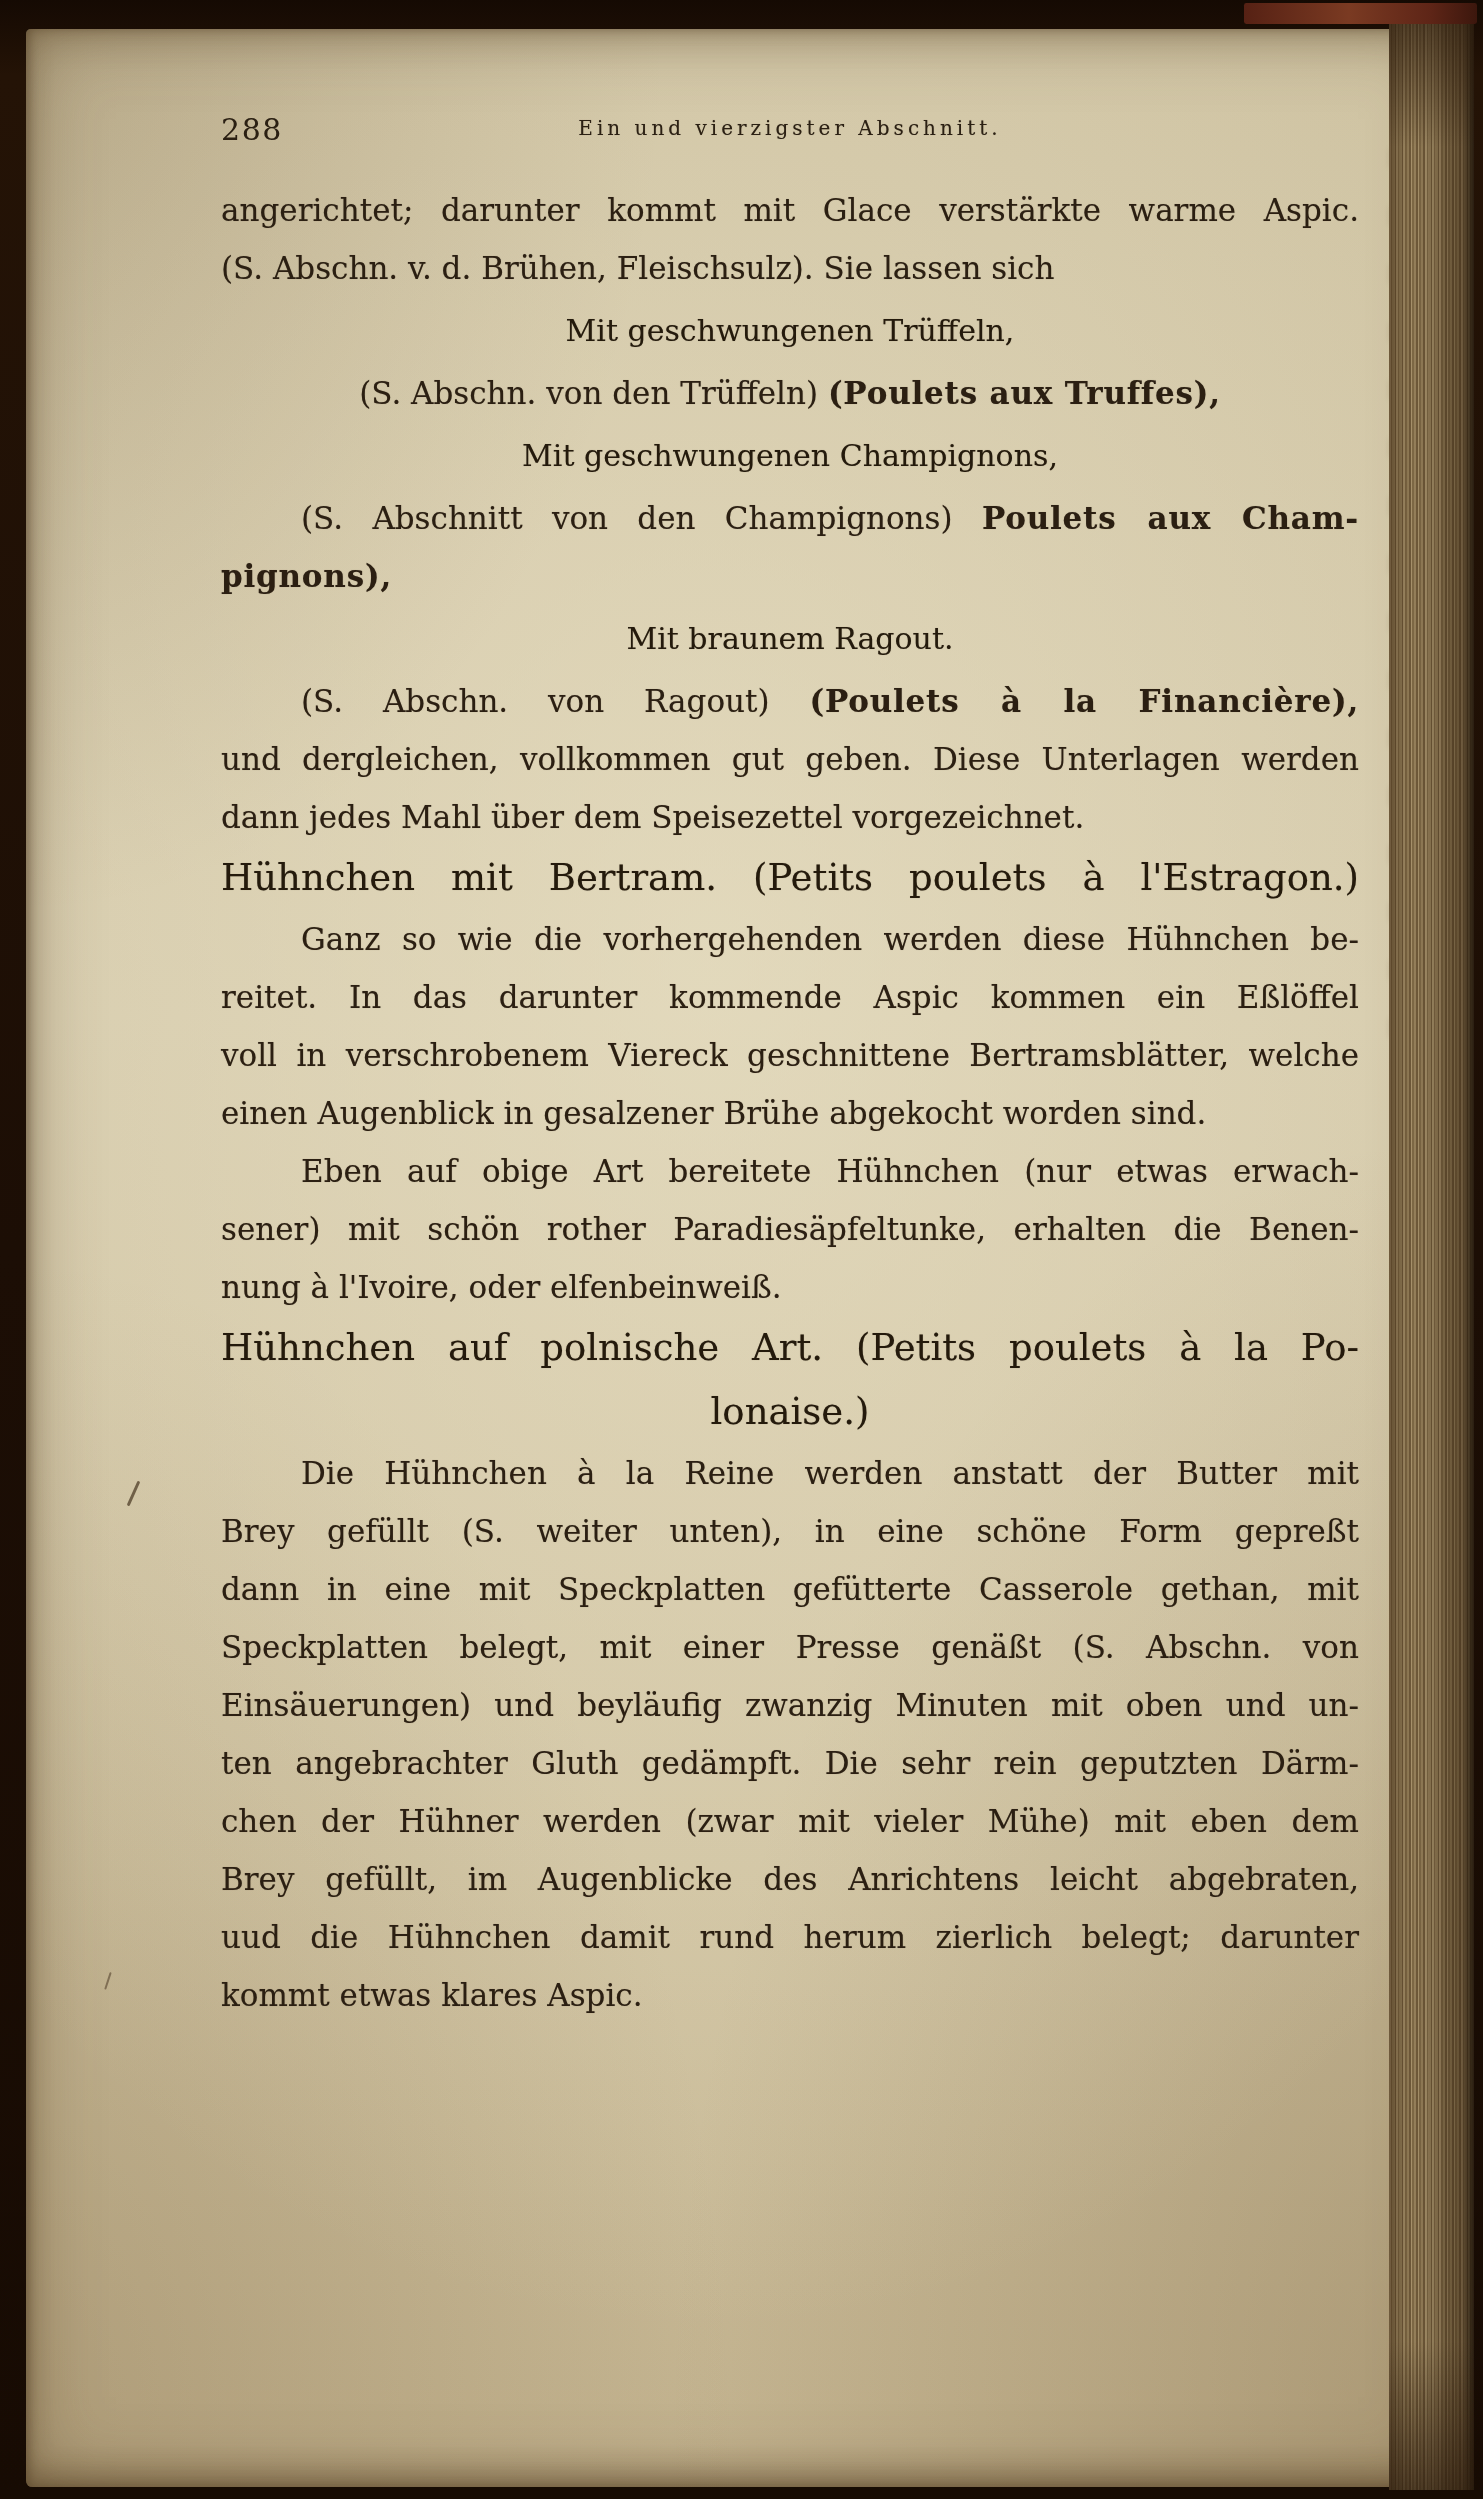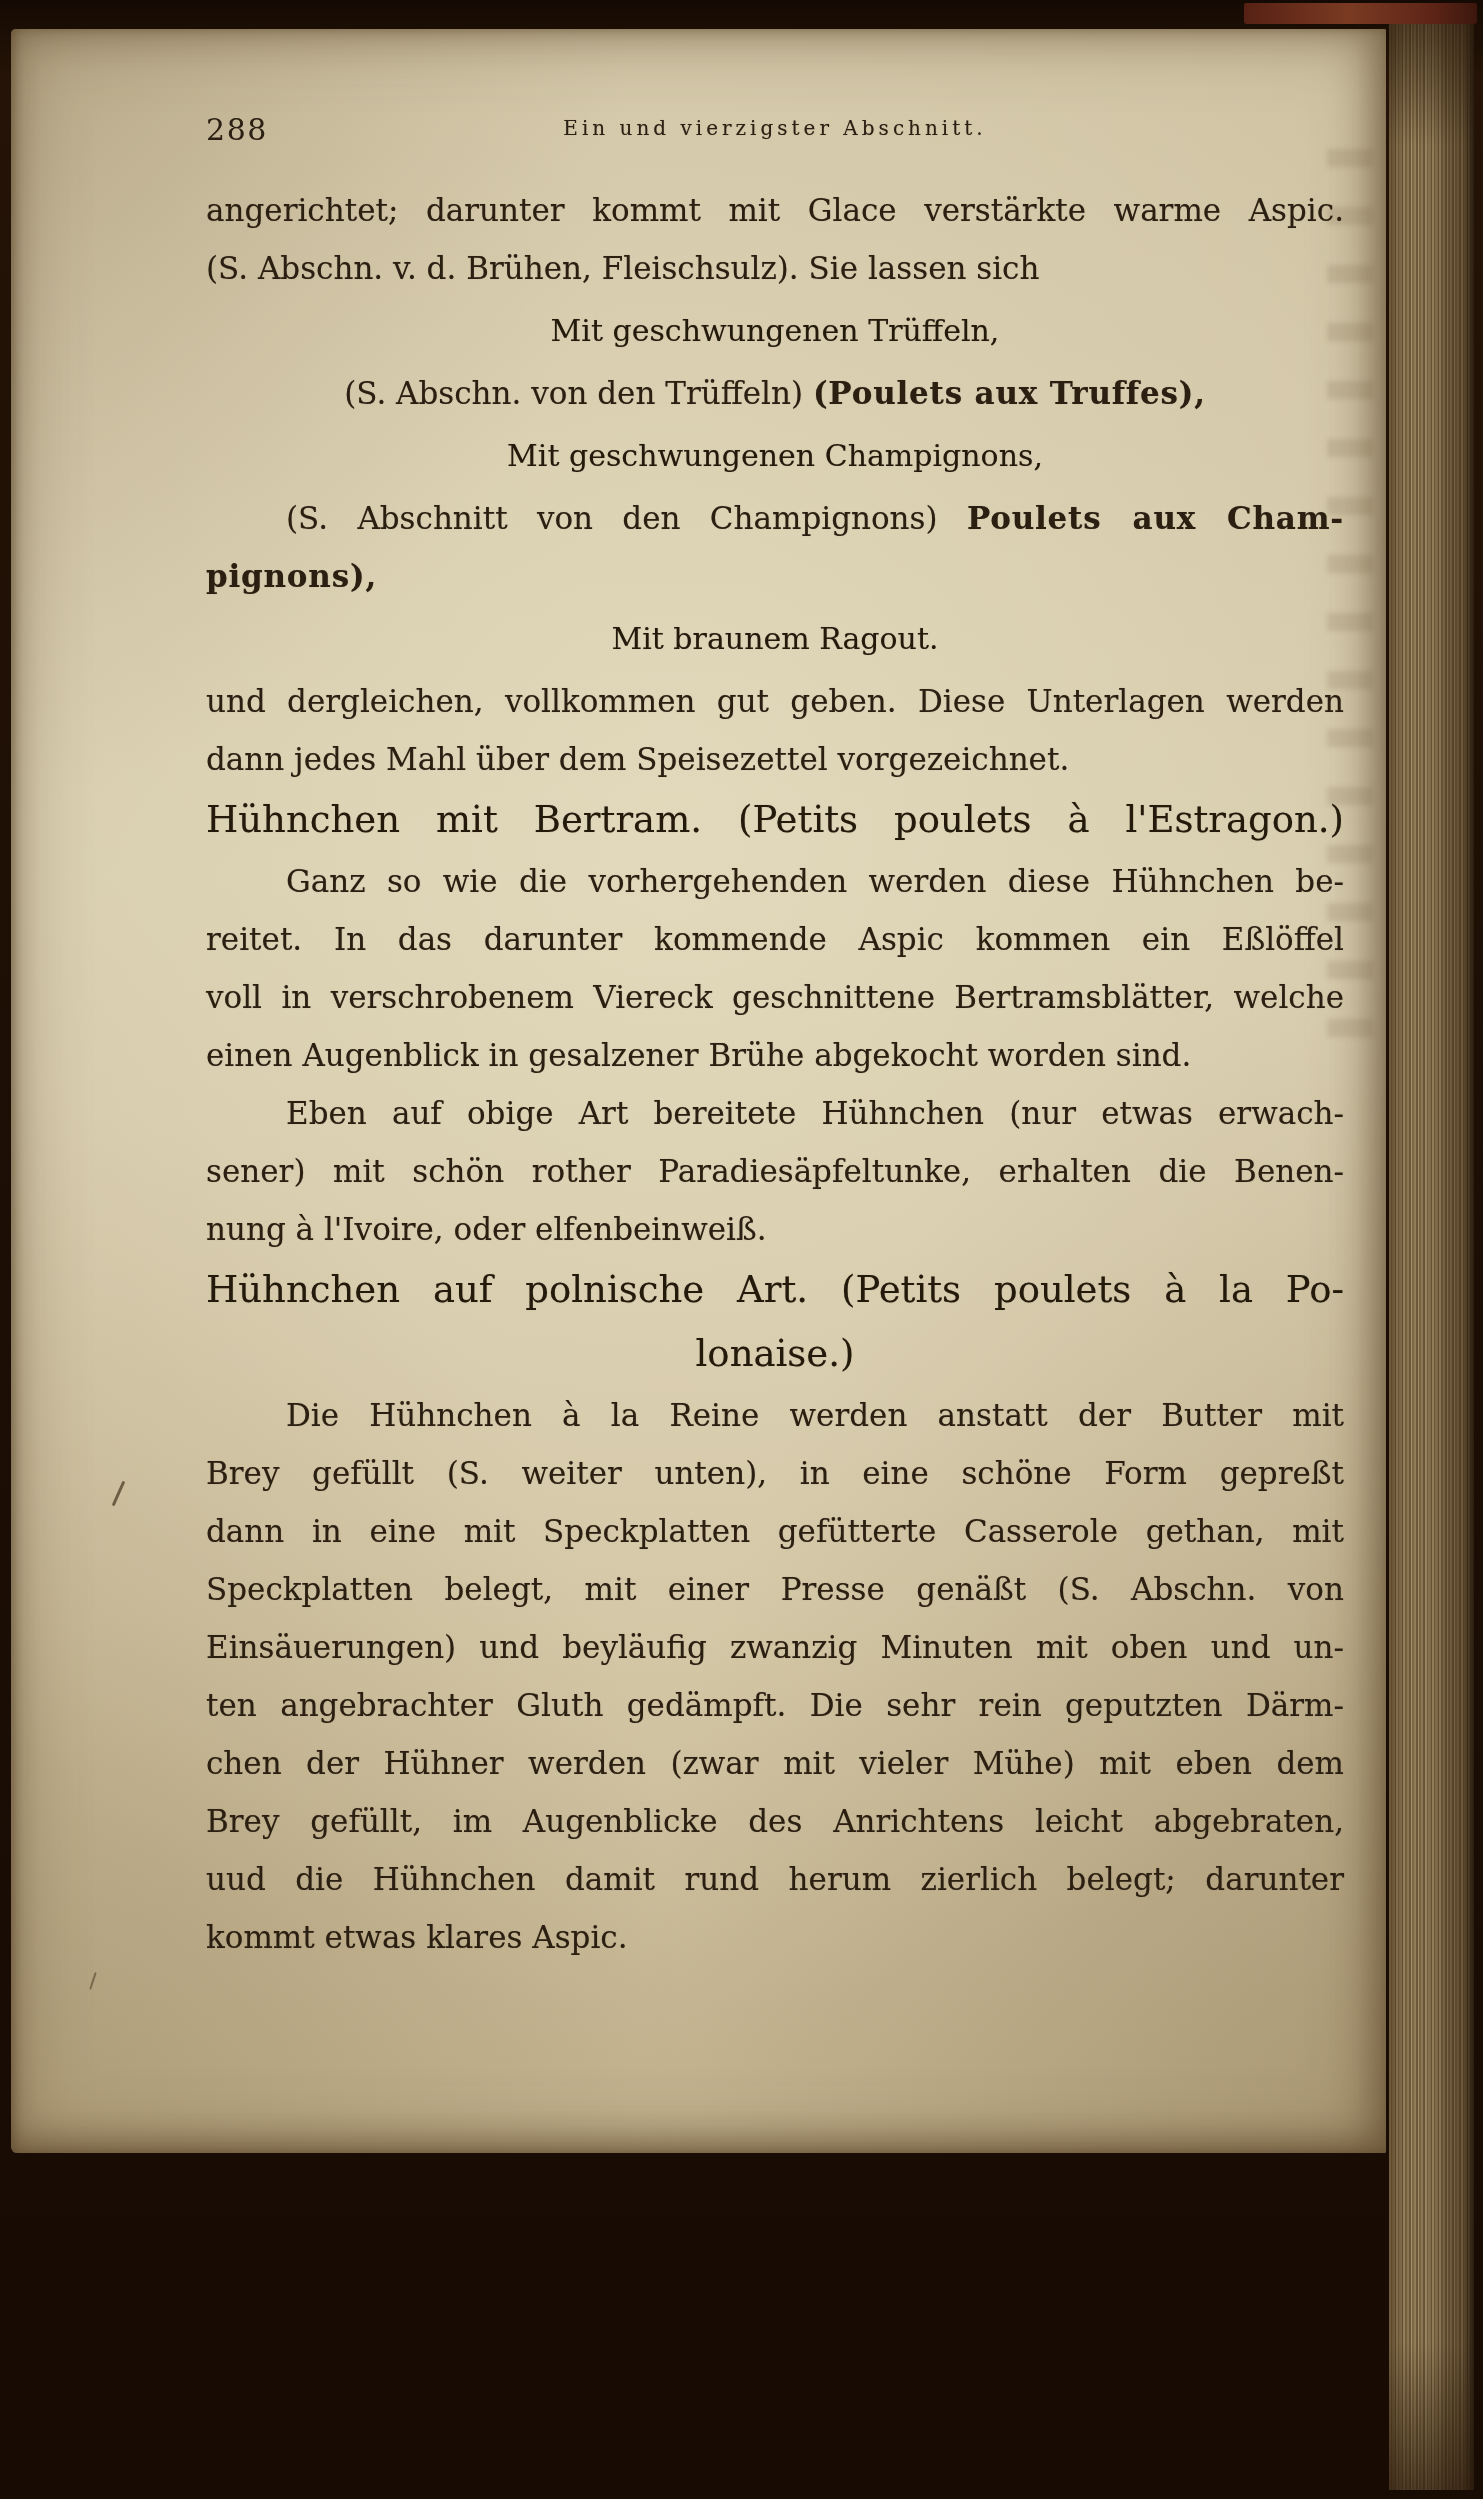--- a/index.html
+++ b/index.html
@@ -6,32 +6,33 @@
   body{
     width:1484px;height:2500px;position:relative;overflow:hidden;
     background:linear-gradient(180deg,#150a03 0%,#241306 3%,#1c0e05 50%,#170b03 100%);
     font-family:"DejaVu Serif","Liberation Serif",serif;
   }
   .spine-red{
     position:absolute;top:3.2px;left:1244px;width:233px;height:21px;border-radius:2.4px;
     background:linear-gradient(90deg,#562114,#7a3a22 45%,#5e2517 80%,#3c170d);
   }
   .page{
-    position:absolute;left:11px;top:29px;width:1375px;height:2124px;border-radius:4.8px 1.6px 1.6px 6.4px;
+    position:absolute;left:26px;top:29px;width:1375px;height:2458px;border-radius:4.8px 1.6px 1.6px 6.4px;
     background:
       radial-gradient(120% 90% at 48% 38%, rgba(238,230,203,0.55), rgba(0,0,0,0) 62%),
       radial-gradient(100% 100% at 100% 100%, rgba(118,94,58,0.32), rgba(0,0,0,0) 55%),
       radial-gradient(100% 100% at 0% 100%, rgba(118,94,58,0.28), rgba(0,0,0,0) 50%),
       radial-gradient(100% 80% at 0% 0%, rgba(110,88,55,0.28), rgba(0,0,0,0) 45%),
       linear-gradient(180deg,#cdc1a0 0%,#d4c9aa 40%,#cec19f 75%,#c2b28e 100%);
     box-shadow:
       inset 0 0 76px rgba(88,66,38,0.45),
       inset -16px 0 36px rgba(88,66,38,0.38),
       inset 0 -12.8px 27px rgba(88,66,38,0.32),
       inset 3.2px 0 8px rgba(60,42,22,0.35);
+    padding-left: 47px;
   }
   .fore-edge{
     position:absolute;top:24px;bottom:9.6px;right:9.6px;width:85px;
     background:
       linear-gradient(180deg, rgba(40,24,10,0.6), rgba(0,0,0,0) 5%, rgba(0,0,0,0) 94%, rgba(40,24,10,0.65)),
       linear-gradient(90deg, rgba(60,40,18,0.55), rgba(0,0,0,0) 28%, rgba(50,32,14,0.5) 86%, rgba(22,12,4,0.85)),
       repeating-linear-gradient(90deg,#a8936c 0 1.6px,#7d6845 1.6px 3.2px,#95805a 3.2px 5.6px,#6f5a3a 5.6px 7.2px);
     background-color:#8a7450;
   }
   .show-through{
@@ -120,20 +121,21 @@
       <h2 class="chead b-h2">Mit geschwungenen Champignons,</h2>
 
       <p class="b-p2">
         <span class="line indent"><span>(S. Abschnitt von den Champignons) </span><span class="fr">Poulets aux Cham-</span></span>
         <span class="line short"><span class="fr">pignons),</span></span>
       </p>
 
       <h2 class="chead b-h3">Mit braunem Ragout.</h2>
 
       <p class="b-p3">
+        <span class="line indent"><span>(S. Abschn. von Ragout) </span><span class="fr">(Poulets à la Financière),</span></span>
         <span class="line">und dergleichen, vollkommen gut geben. Diese Unterlagen werden</span>
         <span class="line short">dann jedes Mahl über dem Speisezettel vorgezeichnet.</span>
       </p>
 
       <h2 class="shead b-h4">
         <span class="line"><span>Hühnchen mit Bertram. </span><span>(Petits poulets à l'Estragon.)</span></span>
       </h2>
 
       <p class="b-p4">
         <span class="line indent">Ganz so wie die vorhergehenden werden diese Hühnchen be-</span>

